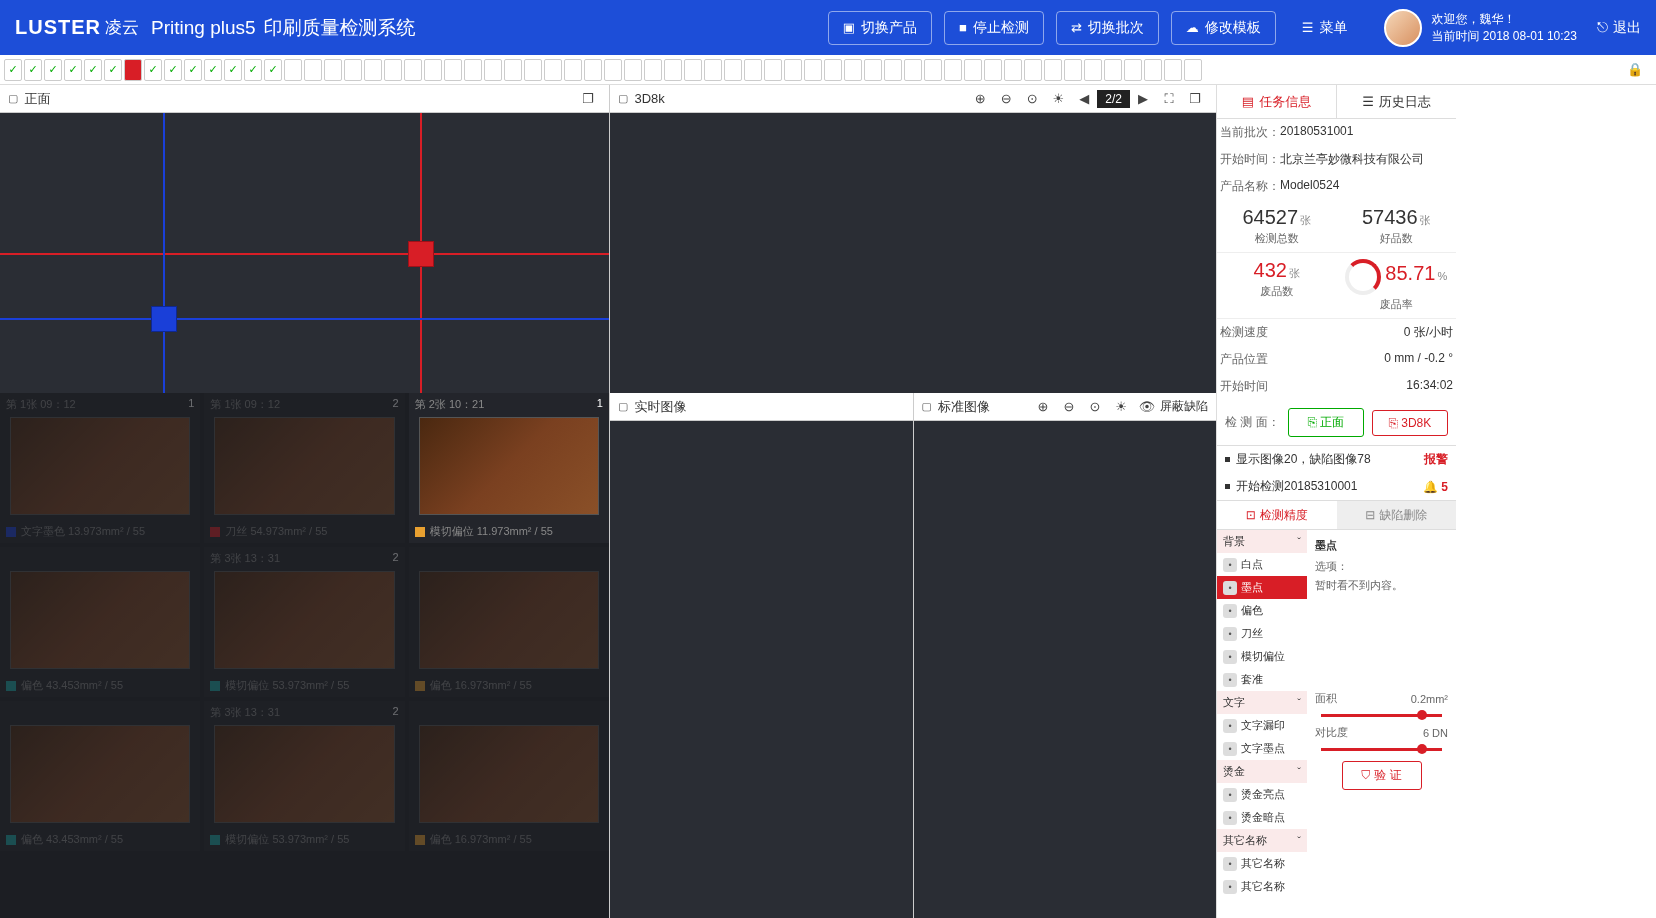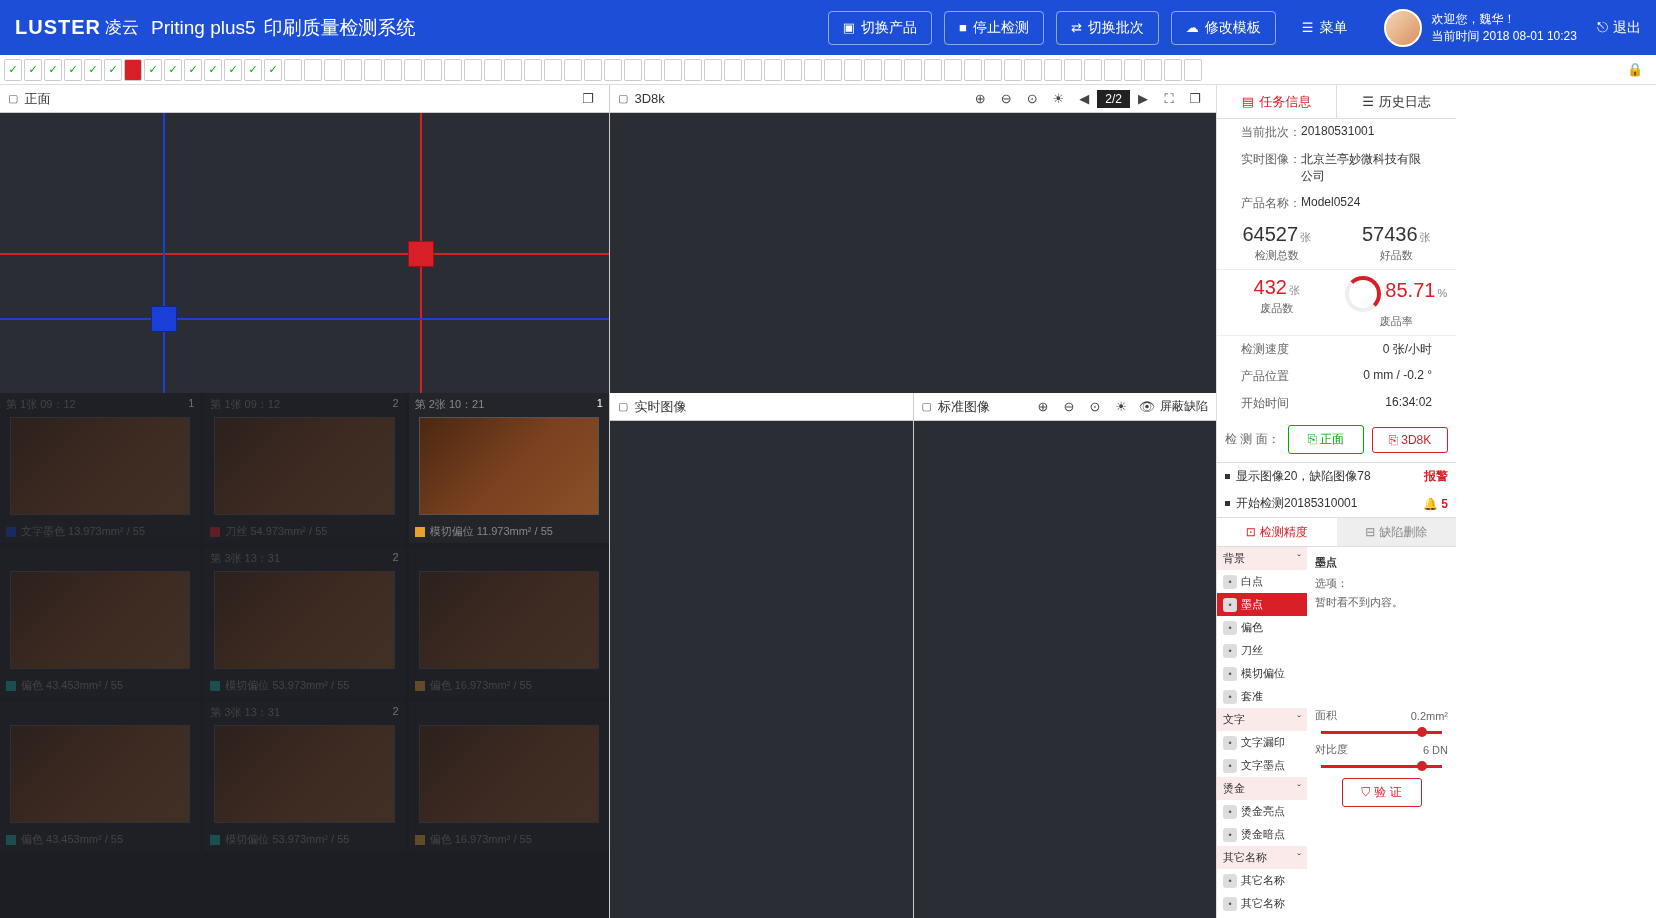--- a/index.html
+++ b/index.html
@@ -64,21 +64,21 @@
 .mid-panel:last-child { border-right: none; }
 .mid-view { flex: 1; background: #2a2d34; }
 
 
 .r-tabs { display: flex; height: 34px; border-bottom: 1px solid #ddd; }
 .r-tab { flex: 1; display: flex; align-items: center; justify-content: center; font-size: 13px; cursor: pointer; border-right: 1px solid #ddd; }
 .r-tab:last-child { border-right: none; }
 .r-tab.active { color: #d81e26; }
 .r-tab .ico { margin-right: 5px; }
 
-.info-row { display: flex; padding: 5px 24px; font-size: 12px; }
+.info-row { display: flex; padding: 5px 3px; font-size: 12px; }
 .info-row .lbl { color: #666; width: 60px; }
 .info-row .val { flex: 1; }
 .info-row .val.right { text-align: right; }
 
 .stats-grid { display: flex; text-align: center; padding: 6px 0; border-bottom: 1px solid #eee; }
 .stat-col { flex: 1; }
 .stat-num { font-size: 20px; font-weight: normal; }
 .stat-num.red { color: #d81e26; }
 .stat-unit { font-size: 11px; color: #888; margin-left: 2px; }
 .stat-lbl { font-size: 11px; color: #666; margin-top: 2px; }
@@ -394,21 +394,21 @@
       <div class="r-tab">
           <span class="ico">☰</span>
           <span>历史日志</span>
         </div>
     </div>
     <div class="info-row">
         <span class="lbl">当前批次：</span>
         <span class="val">20180531001</span>
       </div>
     <div class="info-row">
-        <span class="lbl">实时图像：</span>
+        <span class="lbl">开始时间：</span>
         <span class="val">北京兰亭妙微科技有限公司</span>
       </div>
     <div class="info-row">
         <span class="lbl">产品名称：</span>
         <span class="val">Model0524</span>
       </div>
 
     <div class="stats-grid">
       <div class="stat-col">
           <div><span class="stat-num">64527</span><span class="stat-unit">张</span></div>

